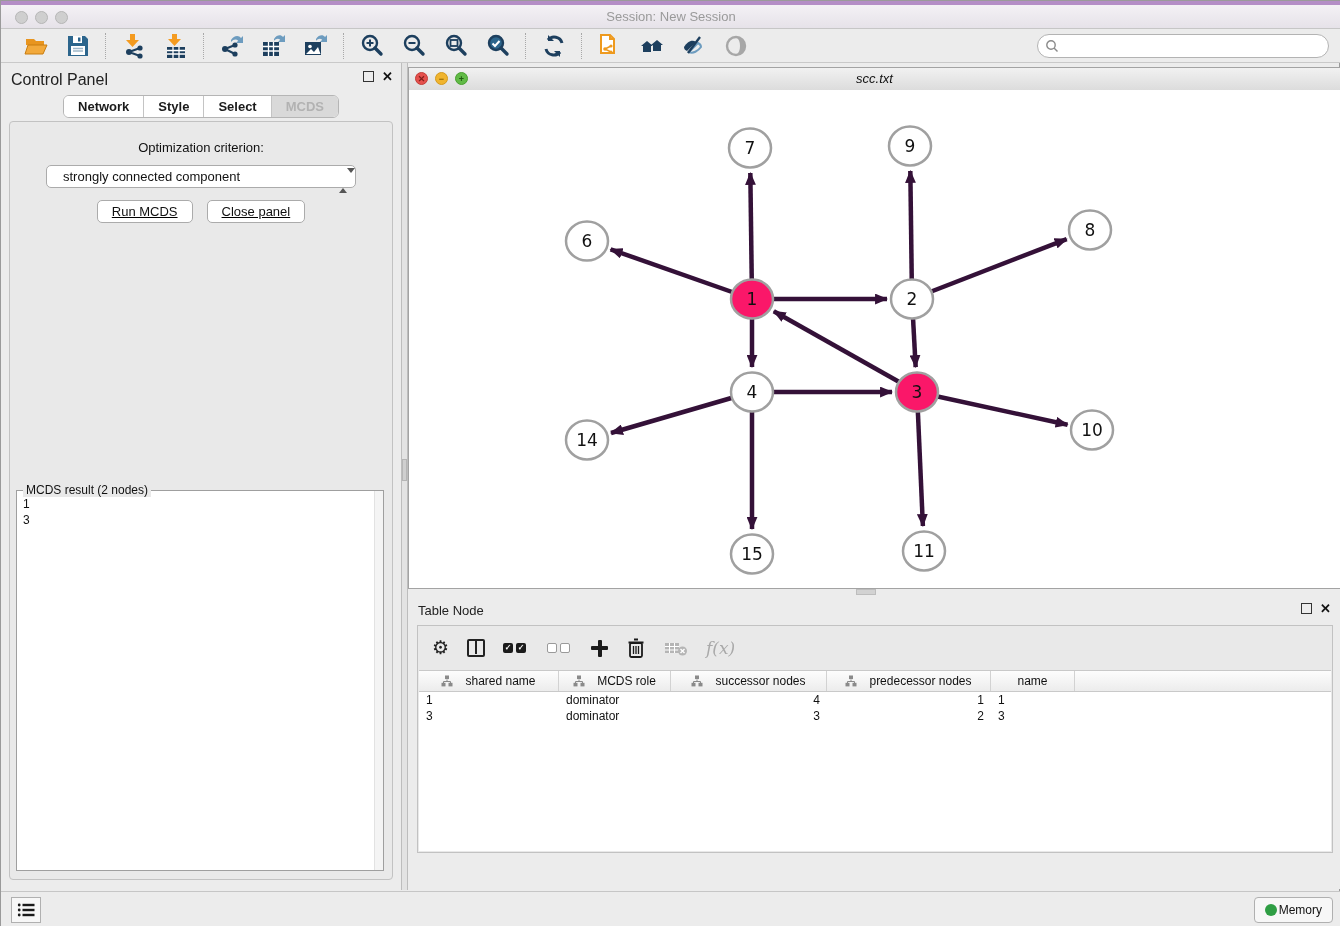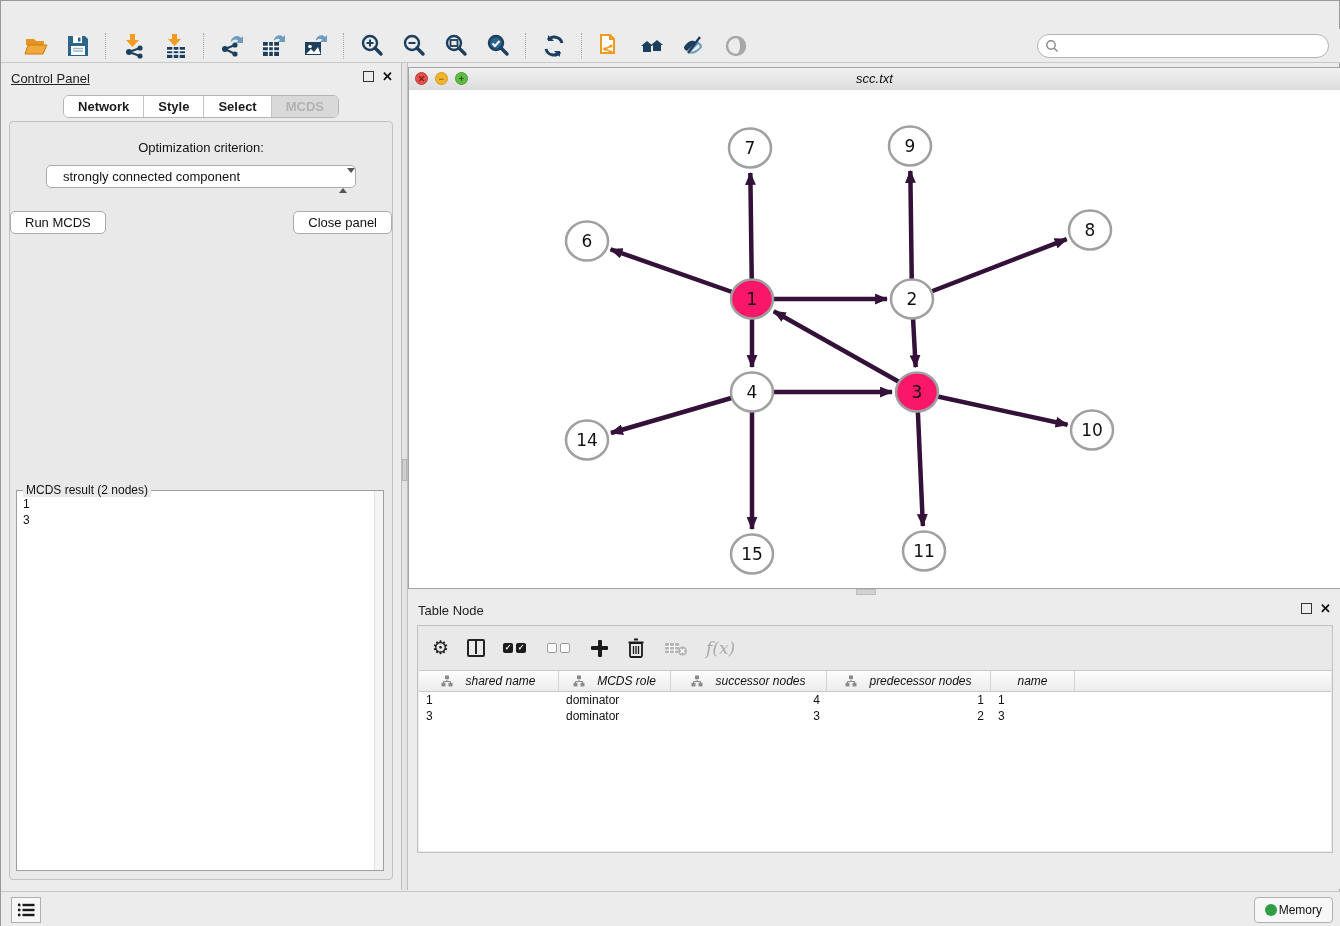--- a/index.html
+++ b/index.html
@@ -21,38 +21,38 @@
   .tb-group{display:flex;align-items:center;gap:16px;padding:0 14px;}
   .tb-sep{width:1px;height:26px;border-left:1px dotted #a8a8a8;}
   .tbi{width:26px;height:26px;display:block;cursor:pointer;}
   .search-wrap{margin-left:auto;position:relative;width:292px;height:24px;margin-right:4px;}
   .search-wrap input{width:100%;height:100%;box-sizing:border-box;border:1px solid #b3b3b3;border-radius:12px;
      background:#fff;padding:0 8px 0 26px;font-size:13px;outline:none;}
   .search-glass{position:absolute;left:8px;top:5px;}
 
   
   .control-panel{position:absolute;left:0;top:62px;width:400px;height:827px;background:#ececec;}
-  .cp-header{position:absolute;left:10px;top:8px;font-size:13px;color:#222;text-decoration:underline;}
+  .cp-header{position:absolute;left:10px;top:8px;font-size:16px;color:#222;}
   .panel-btns{position:absolute;right:8px;top:8px;display:flex;gap:8px;align-items:center;}
   .float-box{width:9px;height:9px;border:1.5px solid #333;display:inline-block;}
   .close-x{font-size:13px;font-weight:bold;color:#111;line-height:11px;}
   .segbar{position:absolute;top:32px;left:0;right:0;display:flex;justify-content:center;}
   .seg-wrap{display:flex;border:1px solid #b5b5b5;border-radius:6px;overflow:hidden;background:#fff;}
   .seg{padding:3px 14px;font-size:13px;font-weight:bold;color:#1a1a1a;background:#fff;border-left:1px solid #c4c4c4;cursor:pointer;white-space:nowrap;}
   .seg:first-child{border-left:none;}
   .seg-active{background:#d9d9d9;color:#b2b2b2;}
   .cp-content{position:absolute;left:8px;top:58px;width:384px;bottom:10px;background:#e9e9e9;
      border:1px solid #c2c2c2;border-radius:4px;box-sizing:border-box;}
   .opt-label{margin-top:18px;text-align:center;font-size:13px;color:#111;}
   .criterion{position:relative;margin:10px auto 0;width:310px;height:23px;background:#fff;border:1px solid #ababab;
      border-radius:5px;font-size:13px;color:#111;line-height:22px;padding-left:16px;box-sizing:border-box;cursor:pointer;}
   .stepper{position:absolute;right:7px;top:4px;width:9px;height:14px;}
   .stepper .up{width:0;height:0;border-left:4.5px solid transparent;border-right:4.5px solid transparent;border-bottom:5px solid #555;margin-bottom:3px;}
   .stepper .dn{width:0;height:0;border-left:4.5px solid transparent;border-right:4.5px solid transparent;border-top:5px solid #555;}
-  .btn-row{display:flex;justify-content:space-between;gap:14px;margin-top:23px;}
+  .btn-row{display:flex;justify-content:center;gap:14px;margin-top:12px;text-decoration:underline;}
   .mac-btn{background:#fff;border:1px solid #ababab;border-radius:5px;font-size:13px;color:#111;
      padding:3px 14px;cursor:pointer;font-family:"Liberation Sans",sans-serif;}
   .result-fieldset{position:absolute;left:6px;right:8px;top:368px;bottom:8px;border:1px solid #9f9f9f;
      background:#fff;margin:0;padding:0;}
   .result-legend{position:absolute;top:-8px;left:6px;background:#e9e9e9;padding:0 3px;font-size:12px;color:#111;}
   .result-lines{position:absolute;left:0;top:3px;right:8px;bottom:0;overflow:hidden;font-size:12px;line-height:16px;color:#111;padding:2px 6px;}
   .result-scroll{position:absolute;right:0;top:0;bottom:0;width:8px;background:#f4f4f4;border-left:1px solid #e2e2e2;}
 
   
   .vsplit{position:absolute;left:400px;top:62px;width:7px;height:827px;background:#e3e3e3;border-left:1px solid #bdbdbd;border-right:1px solid #bdbdbd;box-sizing:border-box;}
@@ -88,21 +88,21 @@
   .cb{width:10px;height:10px;display:inline-block;box-sizing:border-box;margin-right:3px;border-radius:2px;}
   .cb-on{background:#1b1b1b;color:#fff;font-size:8px;line-height:10px;text-align:center;font-weight:bold;}
   .cb-off{border:1.5px solid #9a9a9a;background:#fff;}
   .plus{position:relative;width:17px;height:17px;}
   .plus::before{content:"";position:absolute;left:0;top:6.5px;width:17px;height:4px;background:#1b1b1b;border-radius:1px;}
   .plus::after{content:"";position:absolute;left:6.5px;top:0;width:4px;height:17px;background:#1b1b1b;border-radius:1px;}
   .fx{font-family:"DejaVu Serif","Liberation Serif",serif;font-style:italic;font-size:17px;color:#a9a9a9;}
   .tbl{flex:1;display:flex;flex-direction:column;background:#fff;border-top:1px solid #c9c9c9;margin:0 1px 1px 1px;}
   .thead{display:flex;height:20px;background:linear-gradient(#fdfdfd,#ececec);border-bottom:1px solid #c9c9c9;}
   .th{display:flex;align-items:center;justify-content:center;gap:12px;font-size:12px;color:#111;
-      border-right:1px solid #d2d2d2;box-sizing:border-box;overflow:hidden;font-style:italic;}
+      border-right:1px solid #d2d2d2;box-sizing:border-box;overflow:hidden;}
   .colicon{width:12px;height:12px;fill:#8a8a8a;flex:0 0 auto;}
   .c0{width:140px;} .c1{width:112px;} .c2{width:156px;} .c3{width:164px;} .c4{width:84px;}
   .tr{display:flex;height:16px;background:#fff;}
   .td{font-size:12px;color:#111;line-height:16px;box-sizing:border-box;padding:0 7px;overflow:hidden;}
   .a-right{text-align:right;} .a-left{text-align:left;}
   .tbody{flex:1;overflow:hidden;background:#fff;}
   .table-tabs{position:absolute;left:0;right:0;top:268px;display:flex;justify-content:center;}
 
   
   .statusbar{position:absolute;left:0;top:890px;width:1340px;height:36px;background:#ececec;border-top:1px solid #c6c6c6;box-sizing:border-box;}
@@ -110,20 +110,27 @@
      box-sizing:border-box;display:flex;align-items:center;justify-content:center;cursor:pointer;}
   .memory-btn{position:absolute;right:8px;top:5px;height:24px;background:#f7f7f7;border:1px solid #b0b0b0;border-radius:4px;
      display:flex;align-items:center;gap:2px;padding:0 10px;font-size:12px;color:#111;cursor:pointer;}
   .mem-dot{width:12px;height:12px;border-radius:50%;background:#2f9e44;}
 </style>
 </head>
 <body>
 
 <div class="app">
 
+  <div class="titlebar">
+    <div class="purple-strip"></div>
+    <div class="traffic t1"></div>
+    <div class="traffic t2"></div>
+    <div class="traffic t3"></div>
+    <div class="win-title">Session: New Session</div>
+  </div>
 
   <div class="toolbar">
     <div class="tb-group">
       <svg class="tbi" viewBox="0 0 26 26">
         <path d="M3 6h8l2 2h8v4H3z" fill="#e8951f"></path>
         <path d="M5 12h19l-4 9H2z" fill="#f2a93b" stroke="#c87d10" stroke-width="1"></path>
       </svg>
       <svg class="tbi" viewBox="0 0 26 26">
         <path d="M3 3h17l3 3v17H3z" fill="#2c658c"></path>
         <rect x="8" y="3" width="9" height="7" fill="#fff"></rect>

